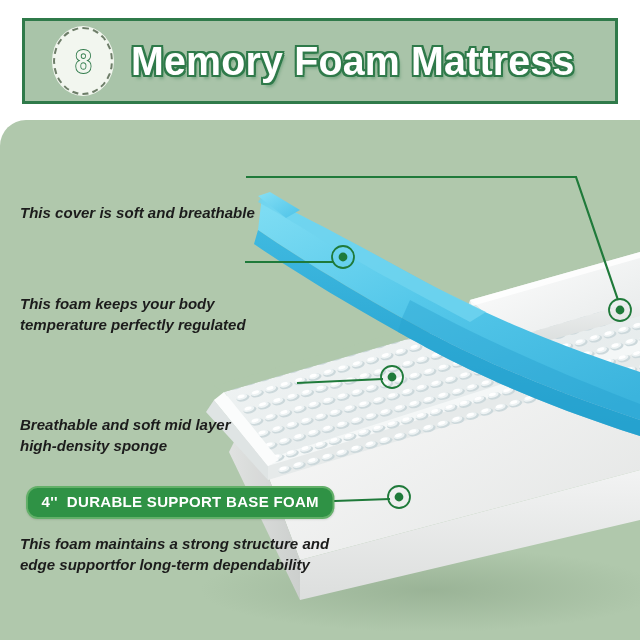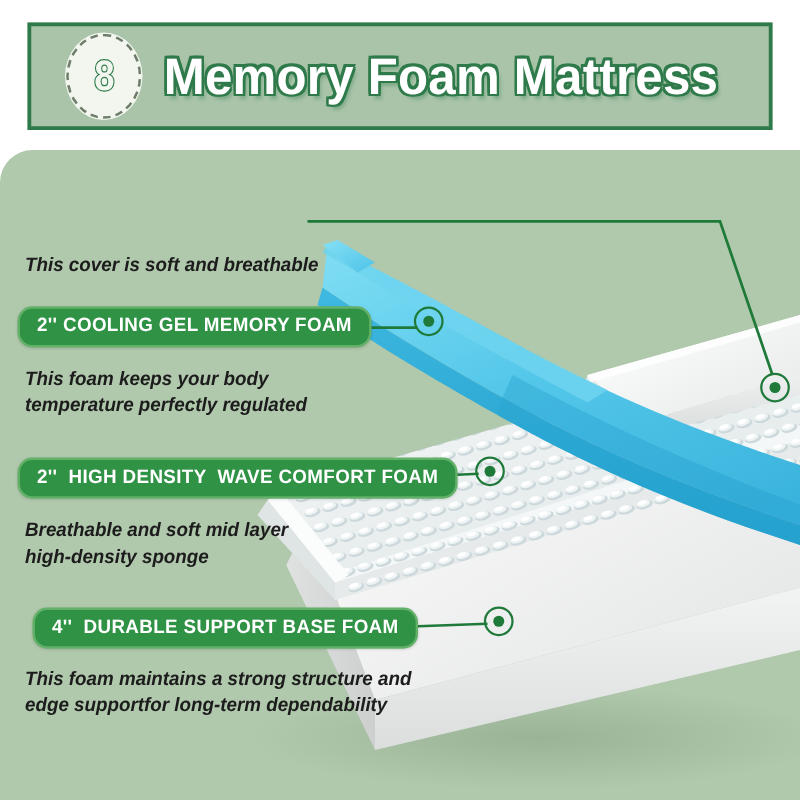--- a/index.html
+++ b/index.html
@@ -527,29 +527,23 @@
         <g>
           <circle cx="399" cy="497" r="11" fill="none" stroke="#1f7a3a" stroke-width="1.8"></circle>
           <circle cx="399" cy="497" r="4.4" fill="#1f7a3a"></circle>
         </g>
       </g>
     </g>
   </svg>
 
   <div class="callout d1 desc">This cover is soft and breathable</div>
 
-  <div class="callout c2">
-    <span class="pill">2'' COOLING GEL MEMORY FOAM</span>
-  </div>
   <div class="callout d2 desc">This foam keeps your body
 temperature perfectly regulated</div>
 
-  <div class="callout c3">
-    <span class="pill">2''  HIGH DENSITY  WAVE COMFORT FOAM</span>
-  </div>
   <div class="callout d3 desc">Breathable and soft mid layer
 high-density sponge</div>
 
   <div class="callout c4">
     <span class="pill">4''  DURABLE SUPPORT BASE FOAM</span>
   </div>
   <div class="callout d4 desc">This foam maintains a strong structure and
 edge supportfor long-term dependability</div>
 
 </div>

